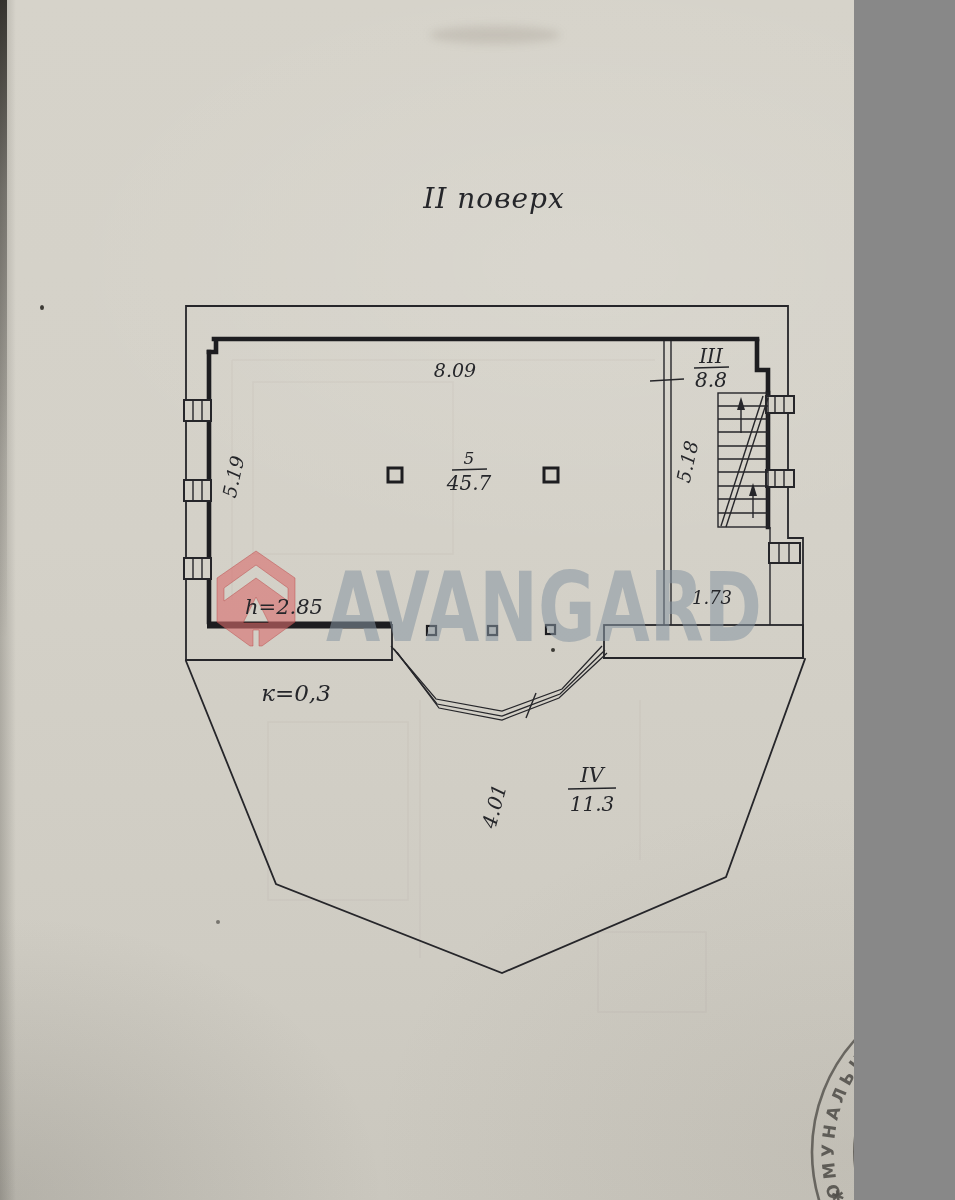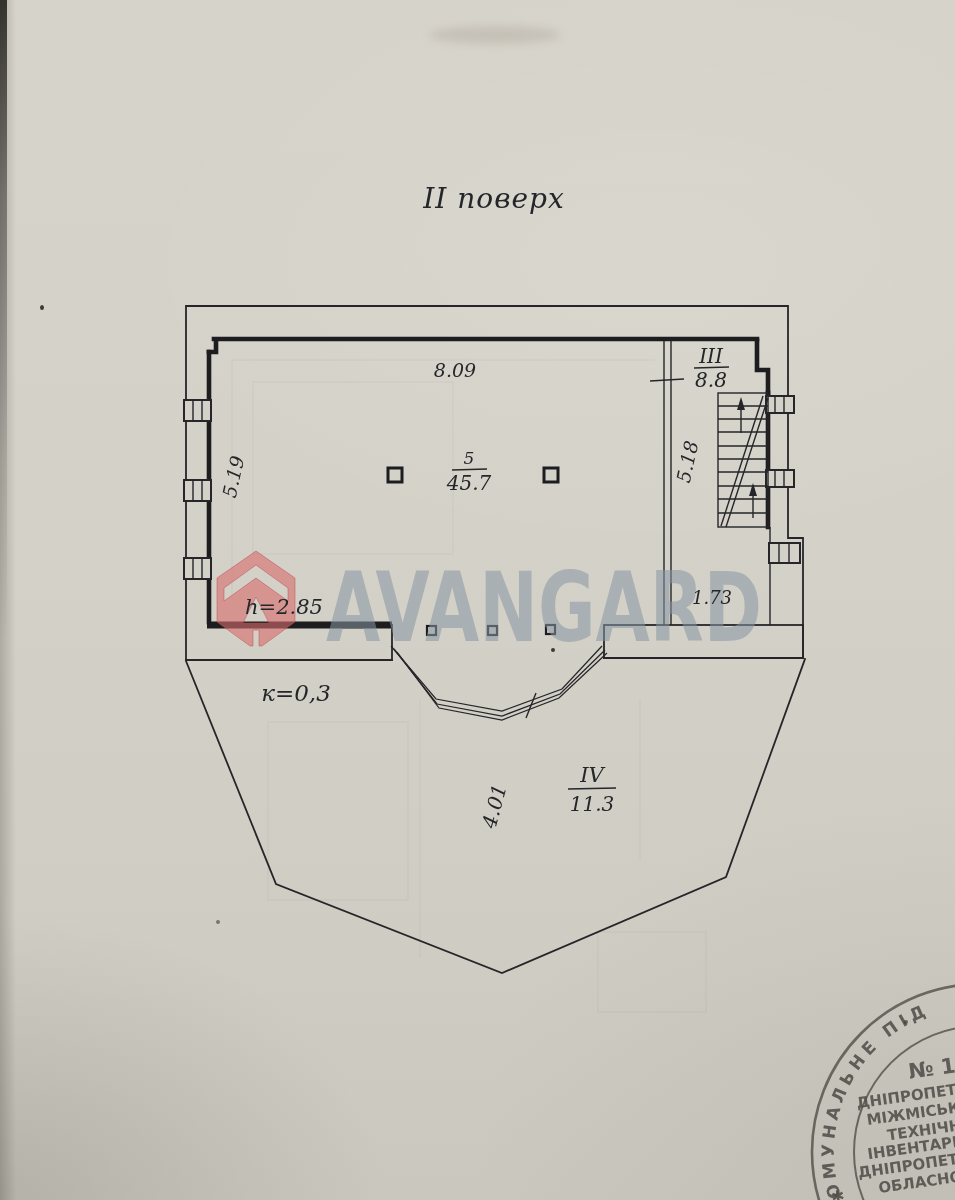--- a/index.html
+++ b/index.html
@@ -1,17 +1,17 @@
 <!DOCTYPE html>
 <html><head>
 <meta charset="utf-8">
 <style>
   html,body{margin:0;padding:0;background:#888;}
   .page{
-    position:relative;width:955px;height:1200px;overflow:hidden;
+    position:relative;width:854px;height:1200px;overflow:hidden;
     font-family:"DejaVu Serif", serif;
     background:
       radial-gradient(900px 500px at 68% 22%, rgba(255,255,254,0.10), rgba(255,255,255,0) 60%),
       radial-gradient(700px 520px at 0% 100%, rgba(55,52,46,0.15), rgba(55,52,46,0) 55%),
       radial-gradient(800px 600px at 100% 96%, rgba(125,120,110,0.12), rgba(0,0,0,0) 60%),
       linear-gradient(180deg,#d6d3ca 0%,#d4d1c8 45%,#cfccc3 80%,#cac7be 100%);
   }
   .edge-left-soft{position:absolute;left:0;top:0;width:16px;height:100%;
     background:linear-gradient(90deg, rgba(40,38,33,0.22), rgba(40,38,33,0));}
   .edge-left{position:absolute;left:0;top:0;width:7px;height:640px;

